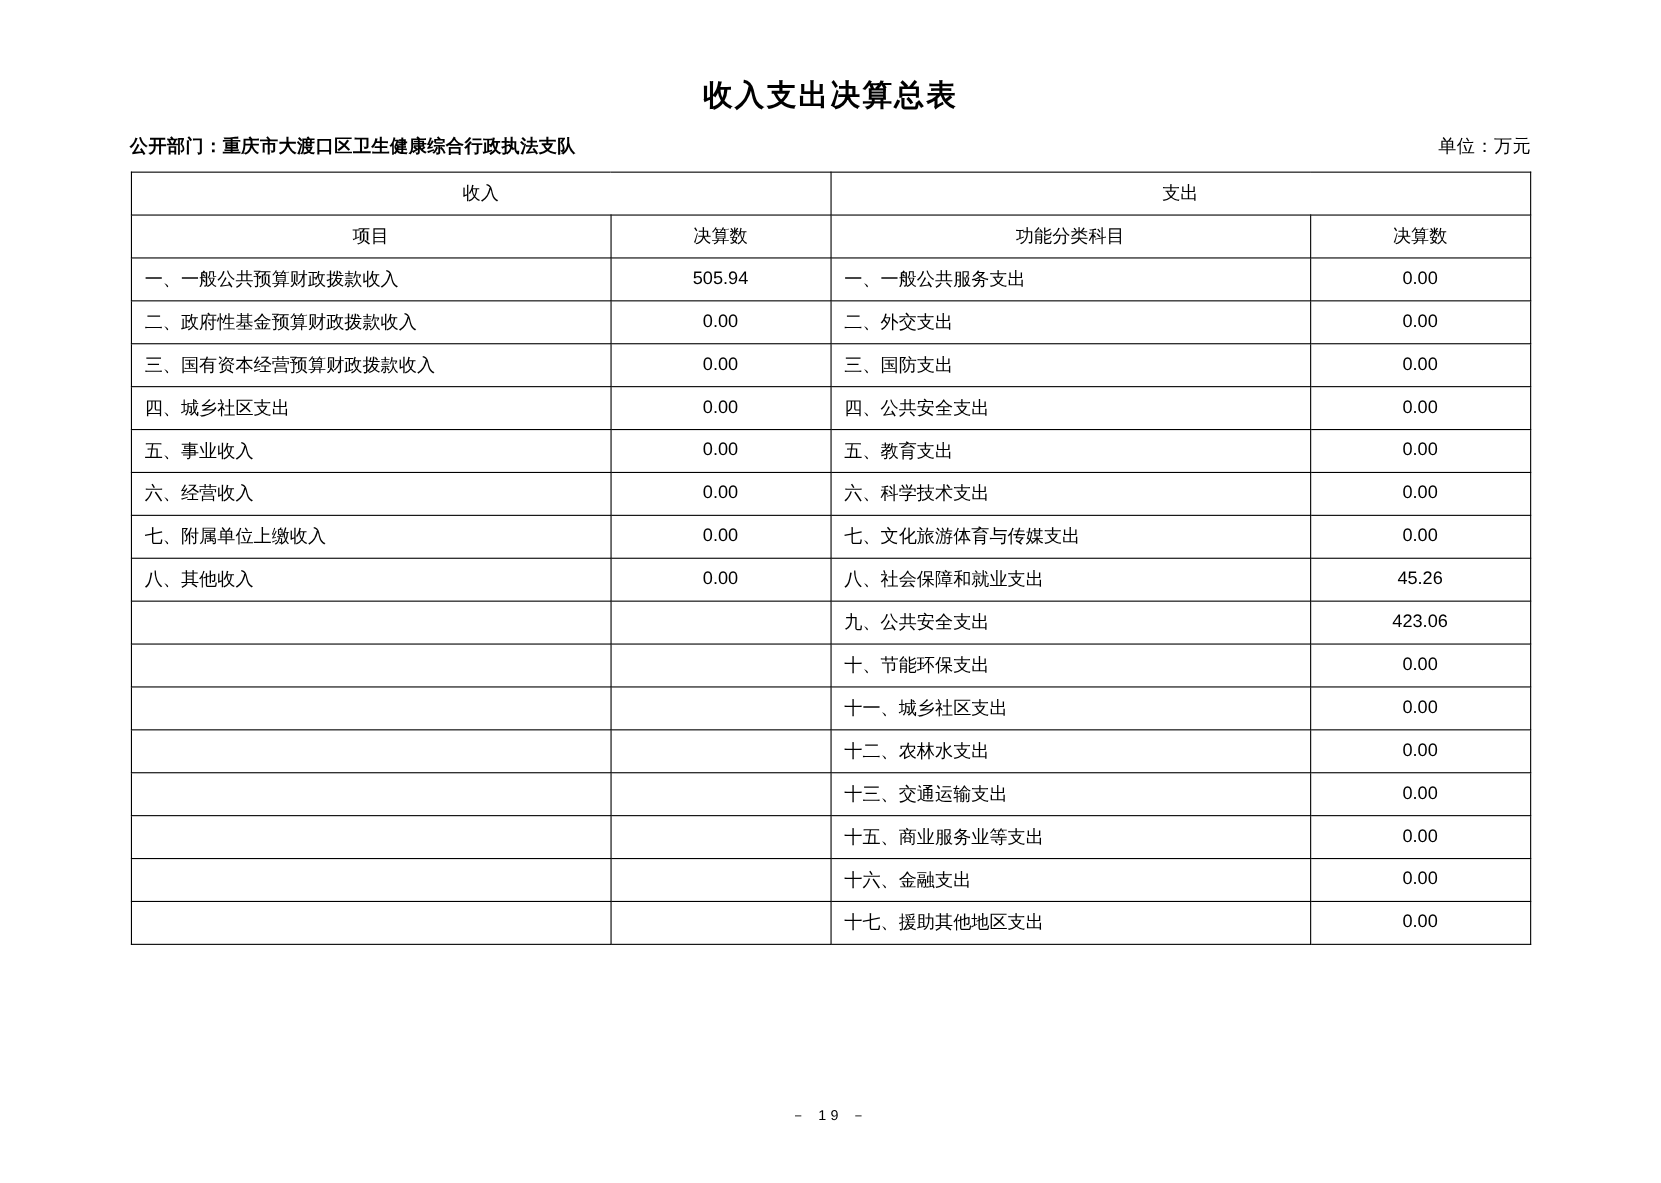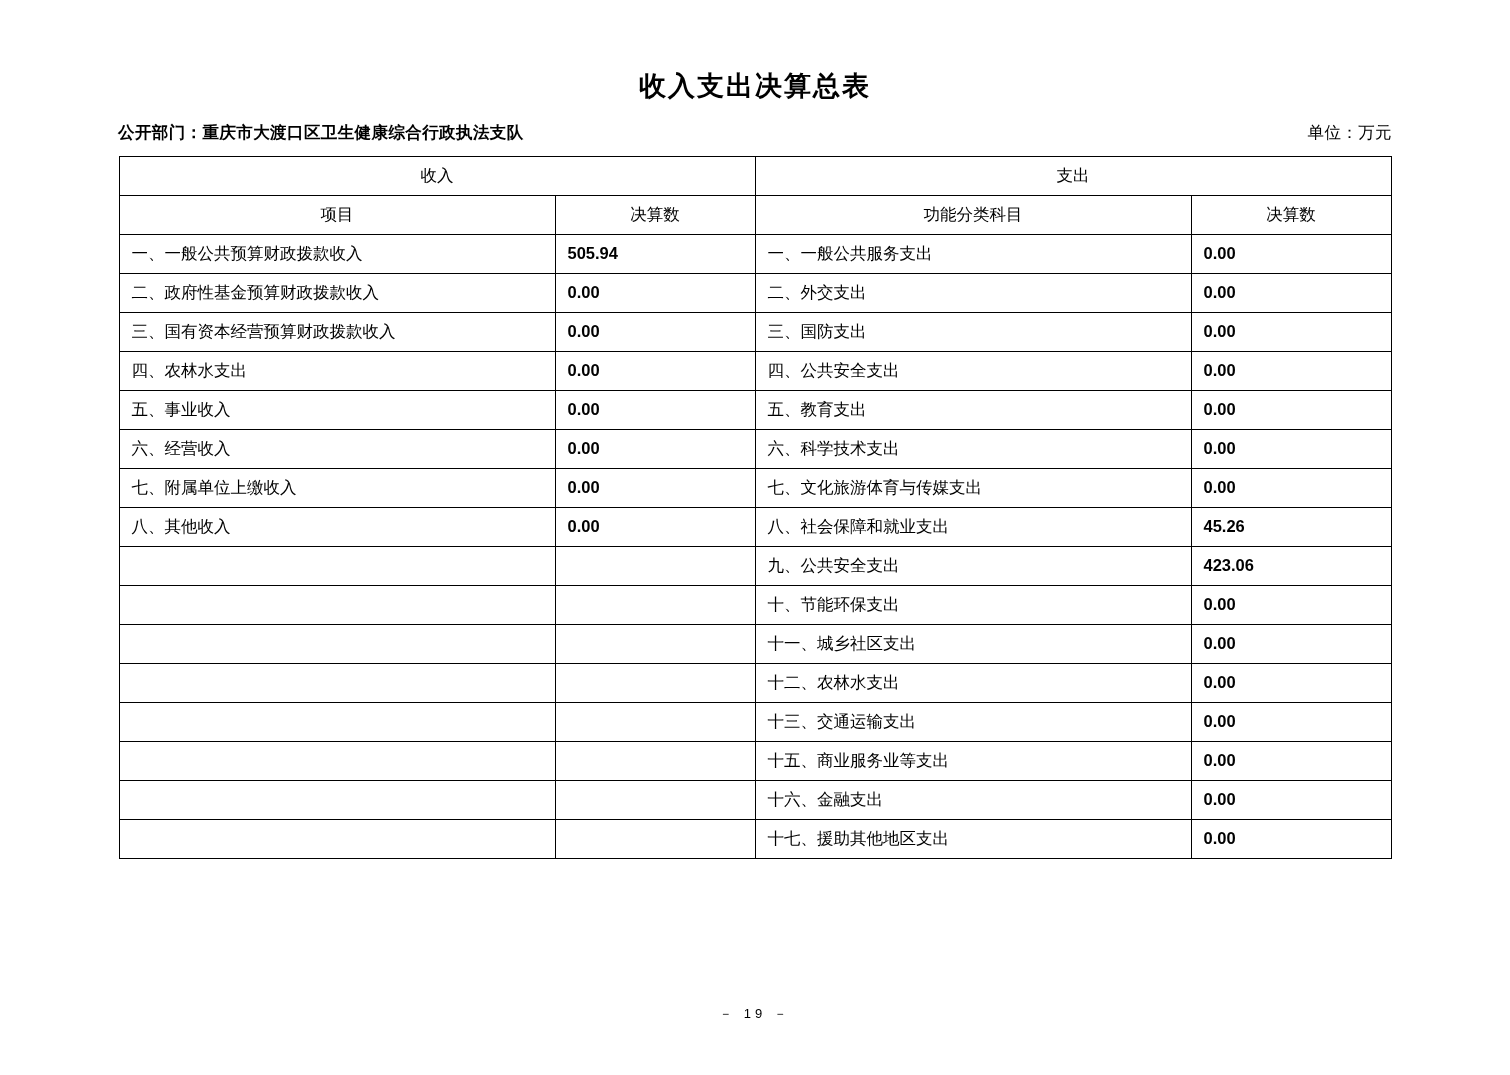--- a/index.html
+++ b/index.html
@@ -59,25 +59,24 @@
   .col-item { width: 436px; }
   .col-num  { width: 200px; }
   .col-fn   { width: 436px; }
   .col-num2 { width: 200px; }
 
   .hdr {
     text-align: center;
     font-size: 17px;
   }
   .num {
-    text-align: left;
+    text-align: center;
     font-family: "Liberation Sans", "DejaVu Sans", sans-serif;
     font-size: 16px;
     padding-right: 16px;
-    font-weight: bold;
   }
   .label {
     text-align: left;
     padding-left: 14px;
   }
   .pagenum {
     position: absolute;
     bottom: 52px;
     left: 0;
     width: 100%;
@@ -129,21 +128,21 @@
           <td class="label">二、外交支出</td>
           <td class="num">0.00</td>
         </tr>
         <tr>
           <td class="label">三、国有资本经营预算财政拨款收入</td>
           <td class="num">0.00</td>
           <td class="label">三、国防支出</td>
           <td class="num">0.00</td>
         </tr>
         <tr>
-          <td class="label">四、农林水支出</td>
+          <td class="label">四、城乡社区支出</td>
           <td class="num">0.00</td>
           <td class="label">四、公共安全支出</td>
           <td class="num">0.00</td>
         </tr>
         <tr>
           <td class="label">五、事业收入</td>
           <td class="num">0.00</td>
           <td class="label">五、教育支出</td>
           <td class="num">0.00</td>
         </tr>

